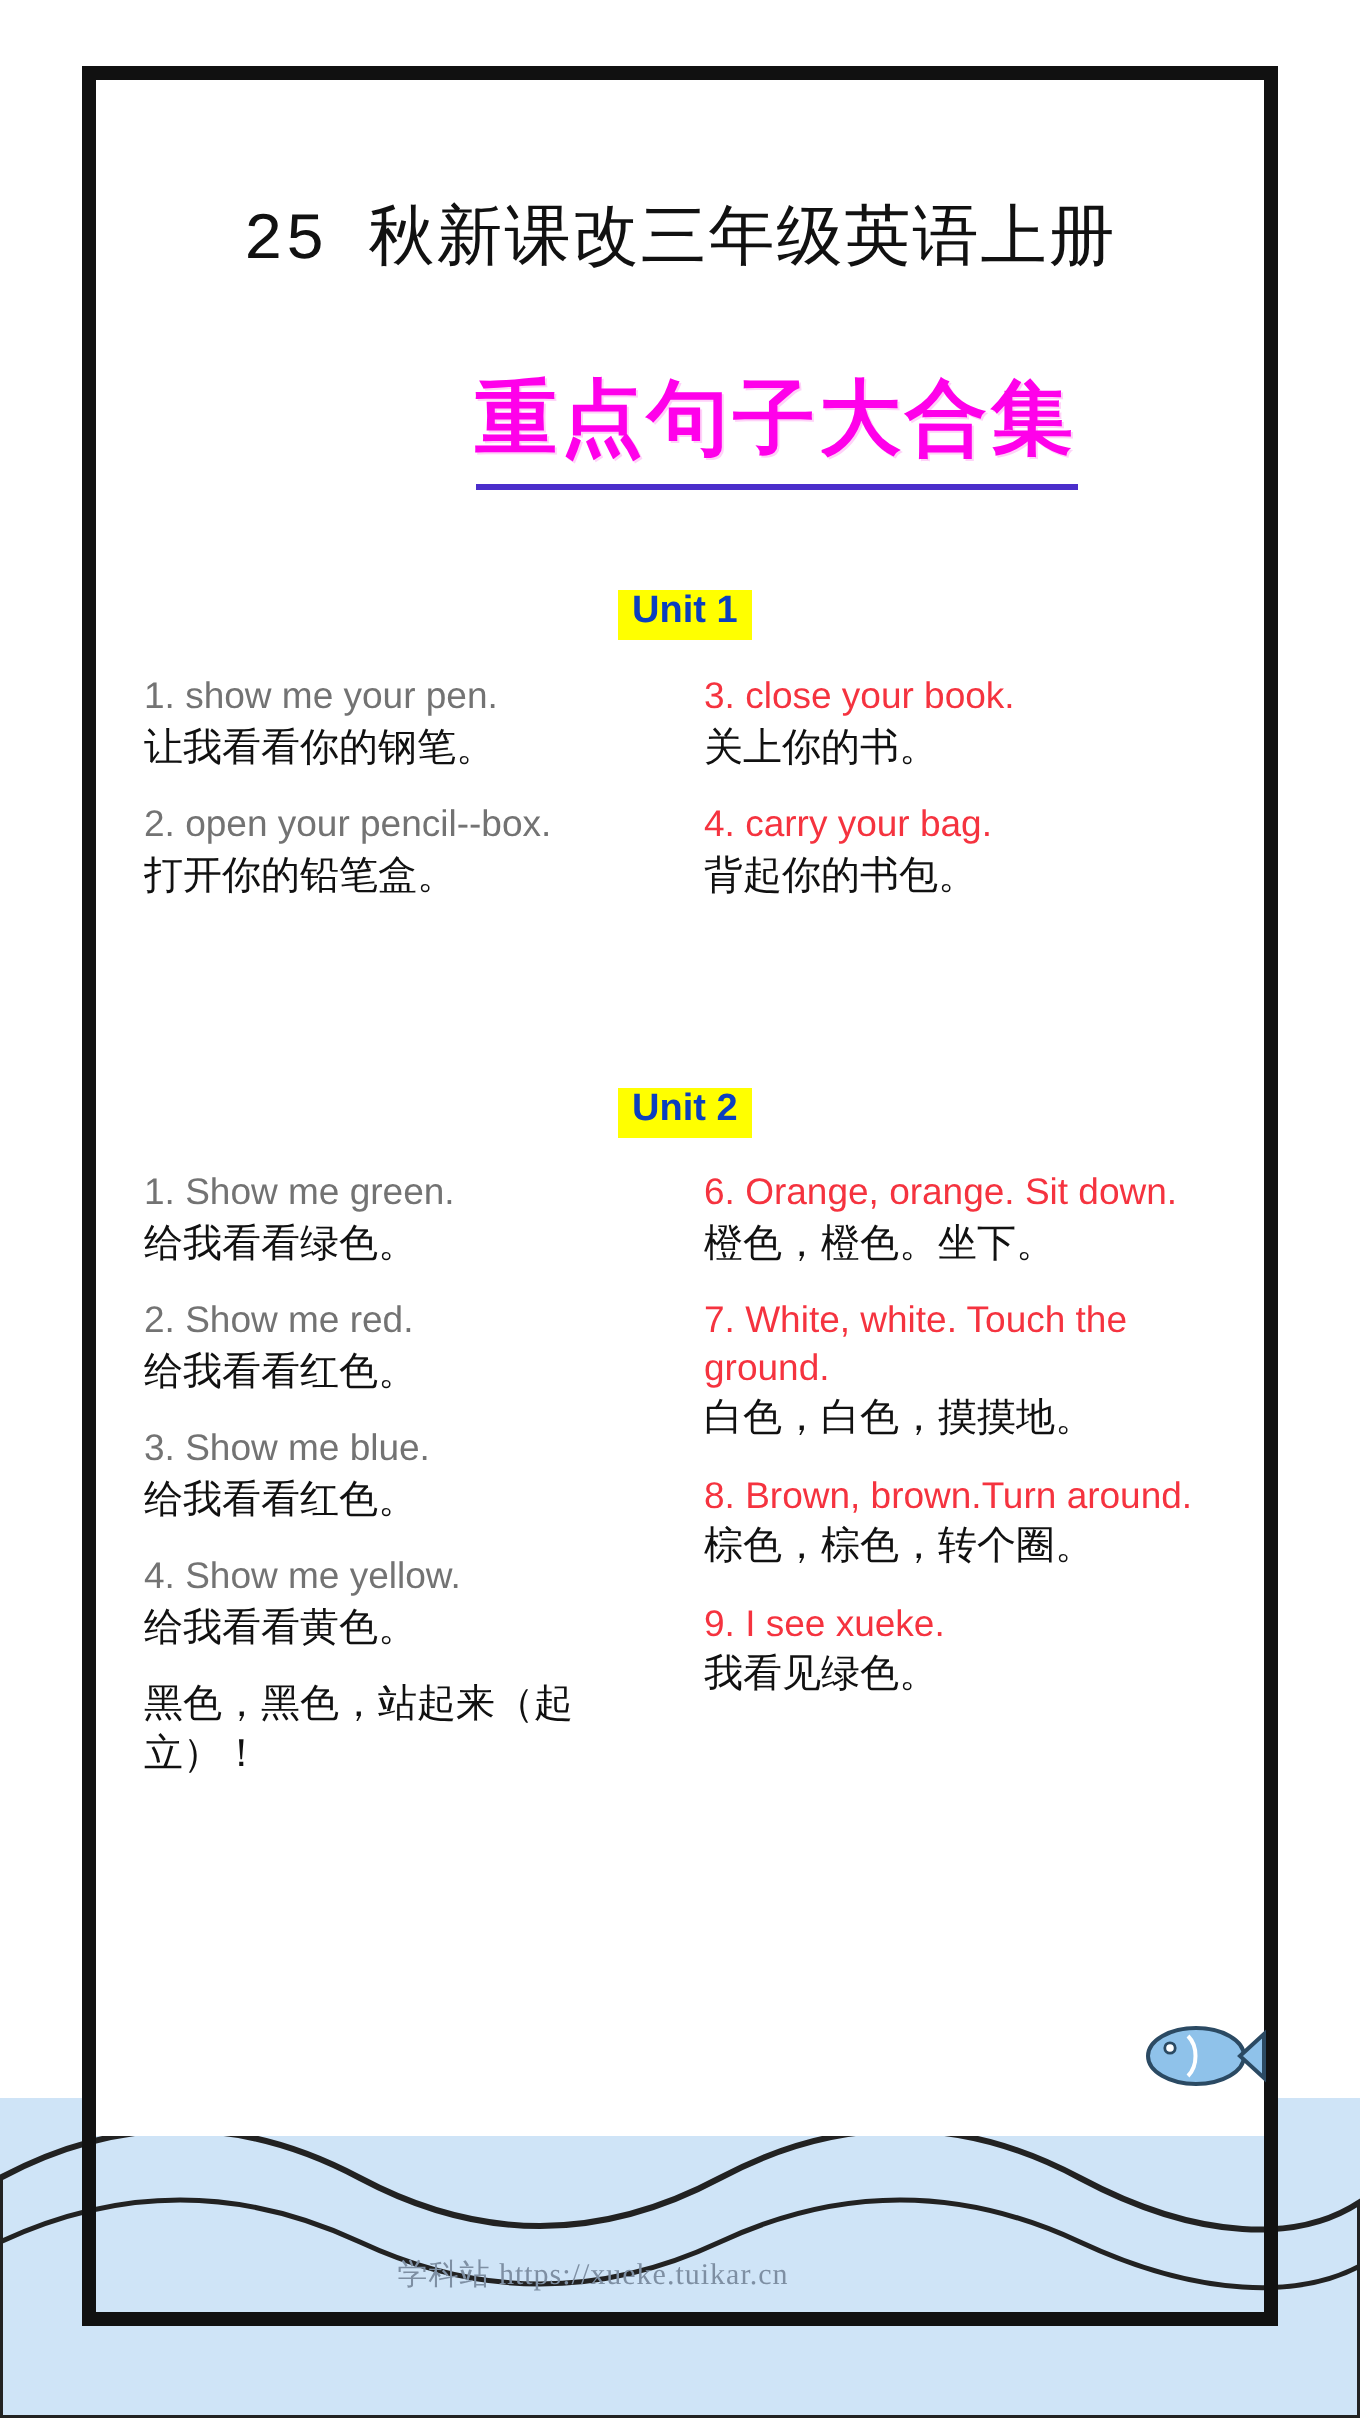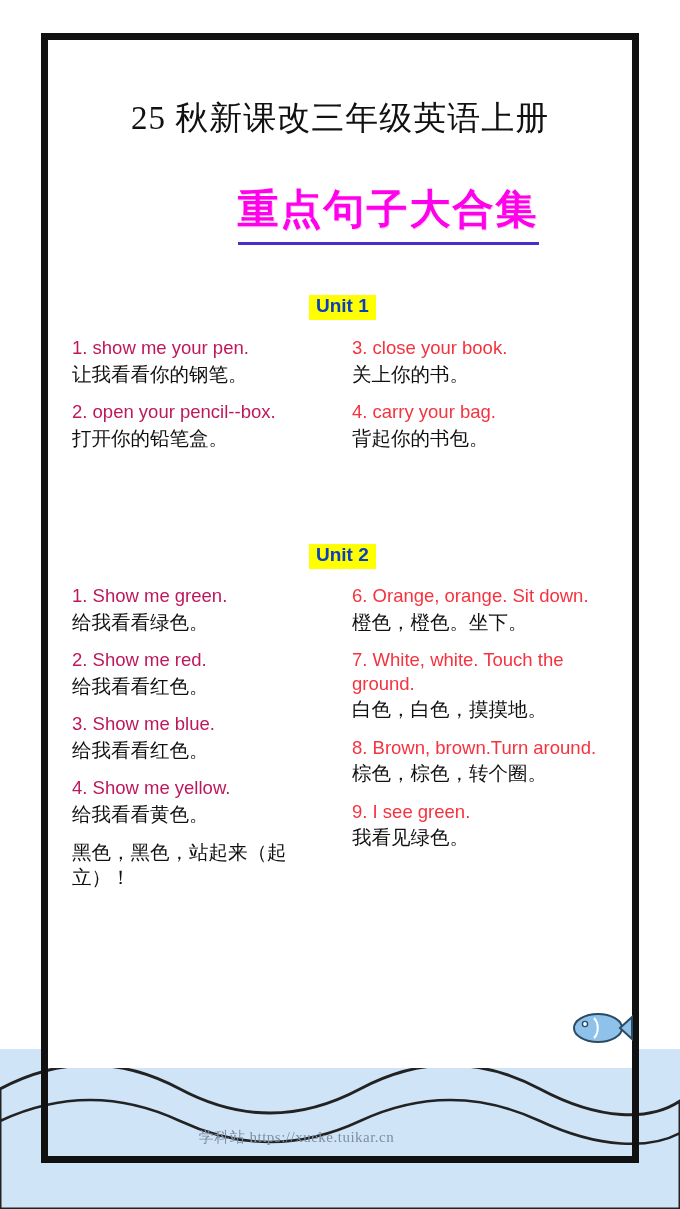--- a/index.html
+++ b/index.html
@@ -51,21 +51,21 @@
   }
 
   
   .title-main {
     position: absolute;
     z-index: 4;
     left: 41px;
     top: 96px;
     width: 598px;
     text-align: center;
-    font-family: Liberation Serif, serif;
+    font-family: Liberation Mono, monospace;
     font-size: 33px;
     color: #111111;
     letter-spacing: 1px;
   }
   .title-sub-wrap {
     position: absolute;
     z-index: 4;
     left: 41px;
     top: 182px;
     width: 662px;
@@ -115,21 +115,21 @@
     margin: 0 0 2px 0;
     font-family: "Liberation Sans", sans-serif;
   }
   .zh {
     font-size: 19.5px;
     line-height: 1.3;
     margin: 0 0 13px 0;
     color: #111111;
     font-family: "Liberation Sans", sans-serif;
   }
-  .green { color: #be185d; }
+  .green { color: #737373; }
   .red   { color: #f5333f; }
 
   .pair { margin-bottom: 0; }
 
   
   .fish {
     position: absolute;
     z-index: 5;
     left: 568px;
     top: 1004px;
@@ -227,21 +227,21 @@
   </div>
   <div class="pair">
     <p class="en red"><span>7.</span> <span>White, white. Touch the ground.</span></p>
     <p class="zh">白色，白色，摸摸地。</p>
   </div>
   <div class="pair">
     <p class="en red"><span>8.</span> <span>Brown, brown.Turn around.</span></p>
     <p class="zh">棕色，棕色，转个圈。</p>
   </div>
   <div class="pair">
-    <p class="en red"><span>9.</span> <span>I see green.</span></p>
+    <p class="en red"><span>9.</span> <span>I see xueke.</span></p>
     <p class="zh">我看见绿色。</p>
   </div>
 </div>
 
 <svg class="fish" viewBox="0 0 66 48">
   <ellipse cx="30" cy="24" rx="24" ry="14" fill="#8fc2ea" stroke="#2b4a63" stroke-width="2"></ellipse>
   <path d="M52,24 L64,13 L64,35 Z" fill="#8fc2ea" stroke="#2b4a63" stroke-width="2"></path>
   <circle cx="17" cy="20" r="2.6" fill="#ffffff" stroke="#2b4a63" stroke-width="1.4"></circle>
   <path d="M26,14 C31,19 31,29 26,34" fill="none" stroke="#ffffff" stroke-width="2"></path>
 </svg>

